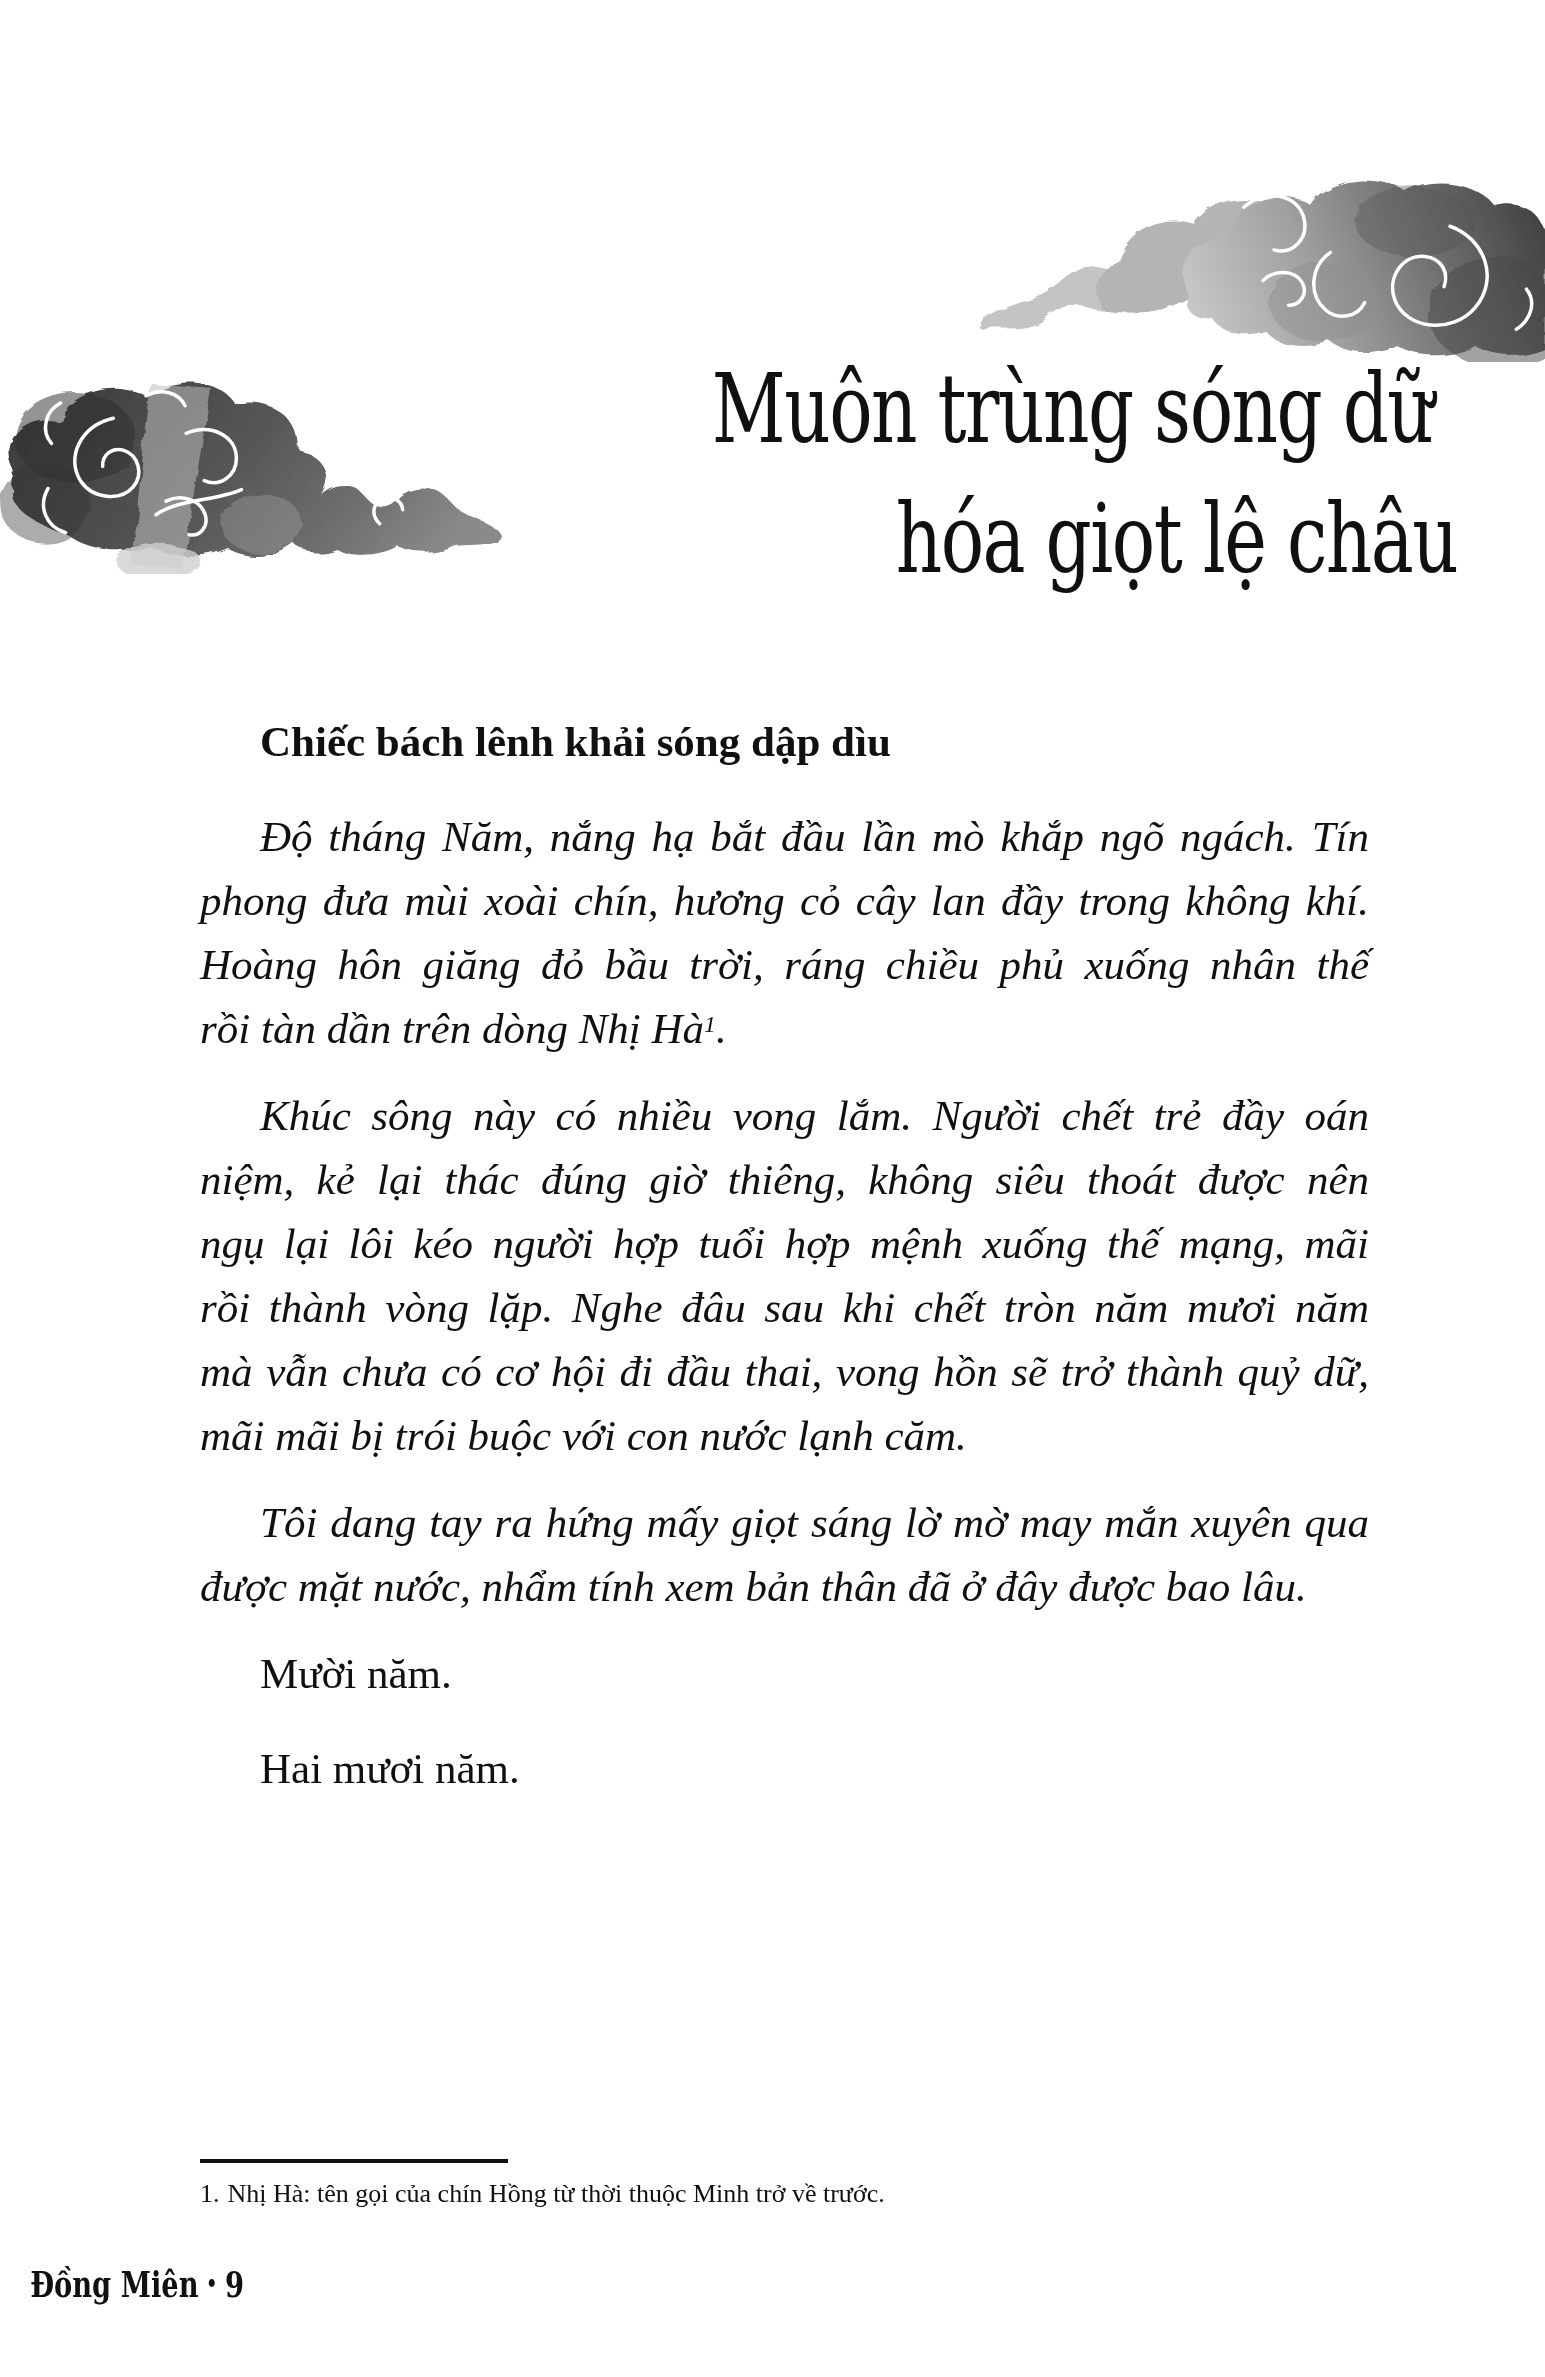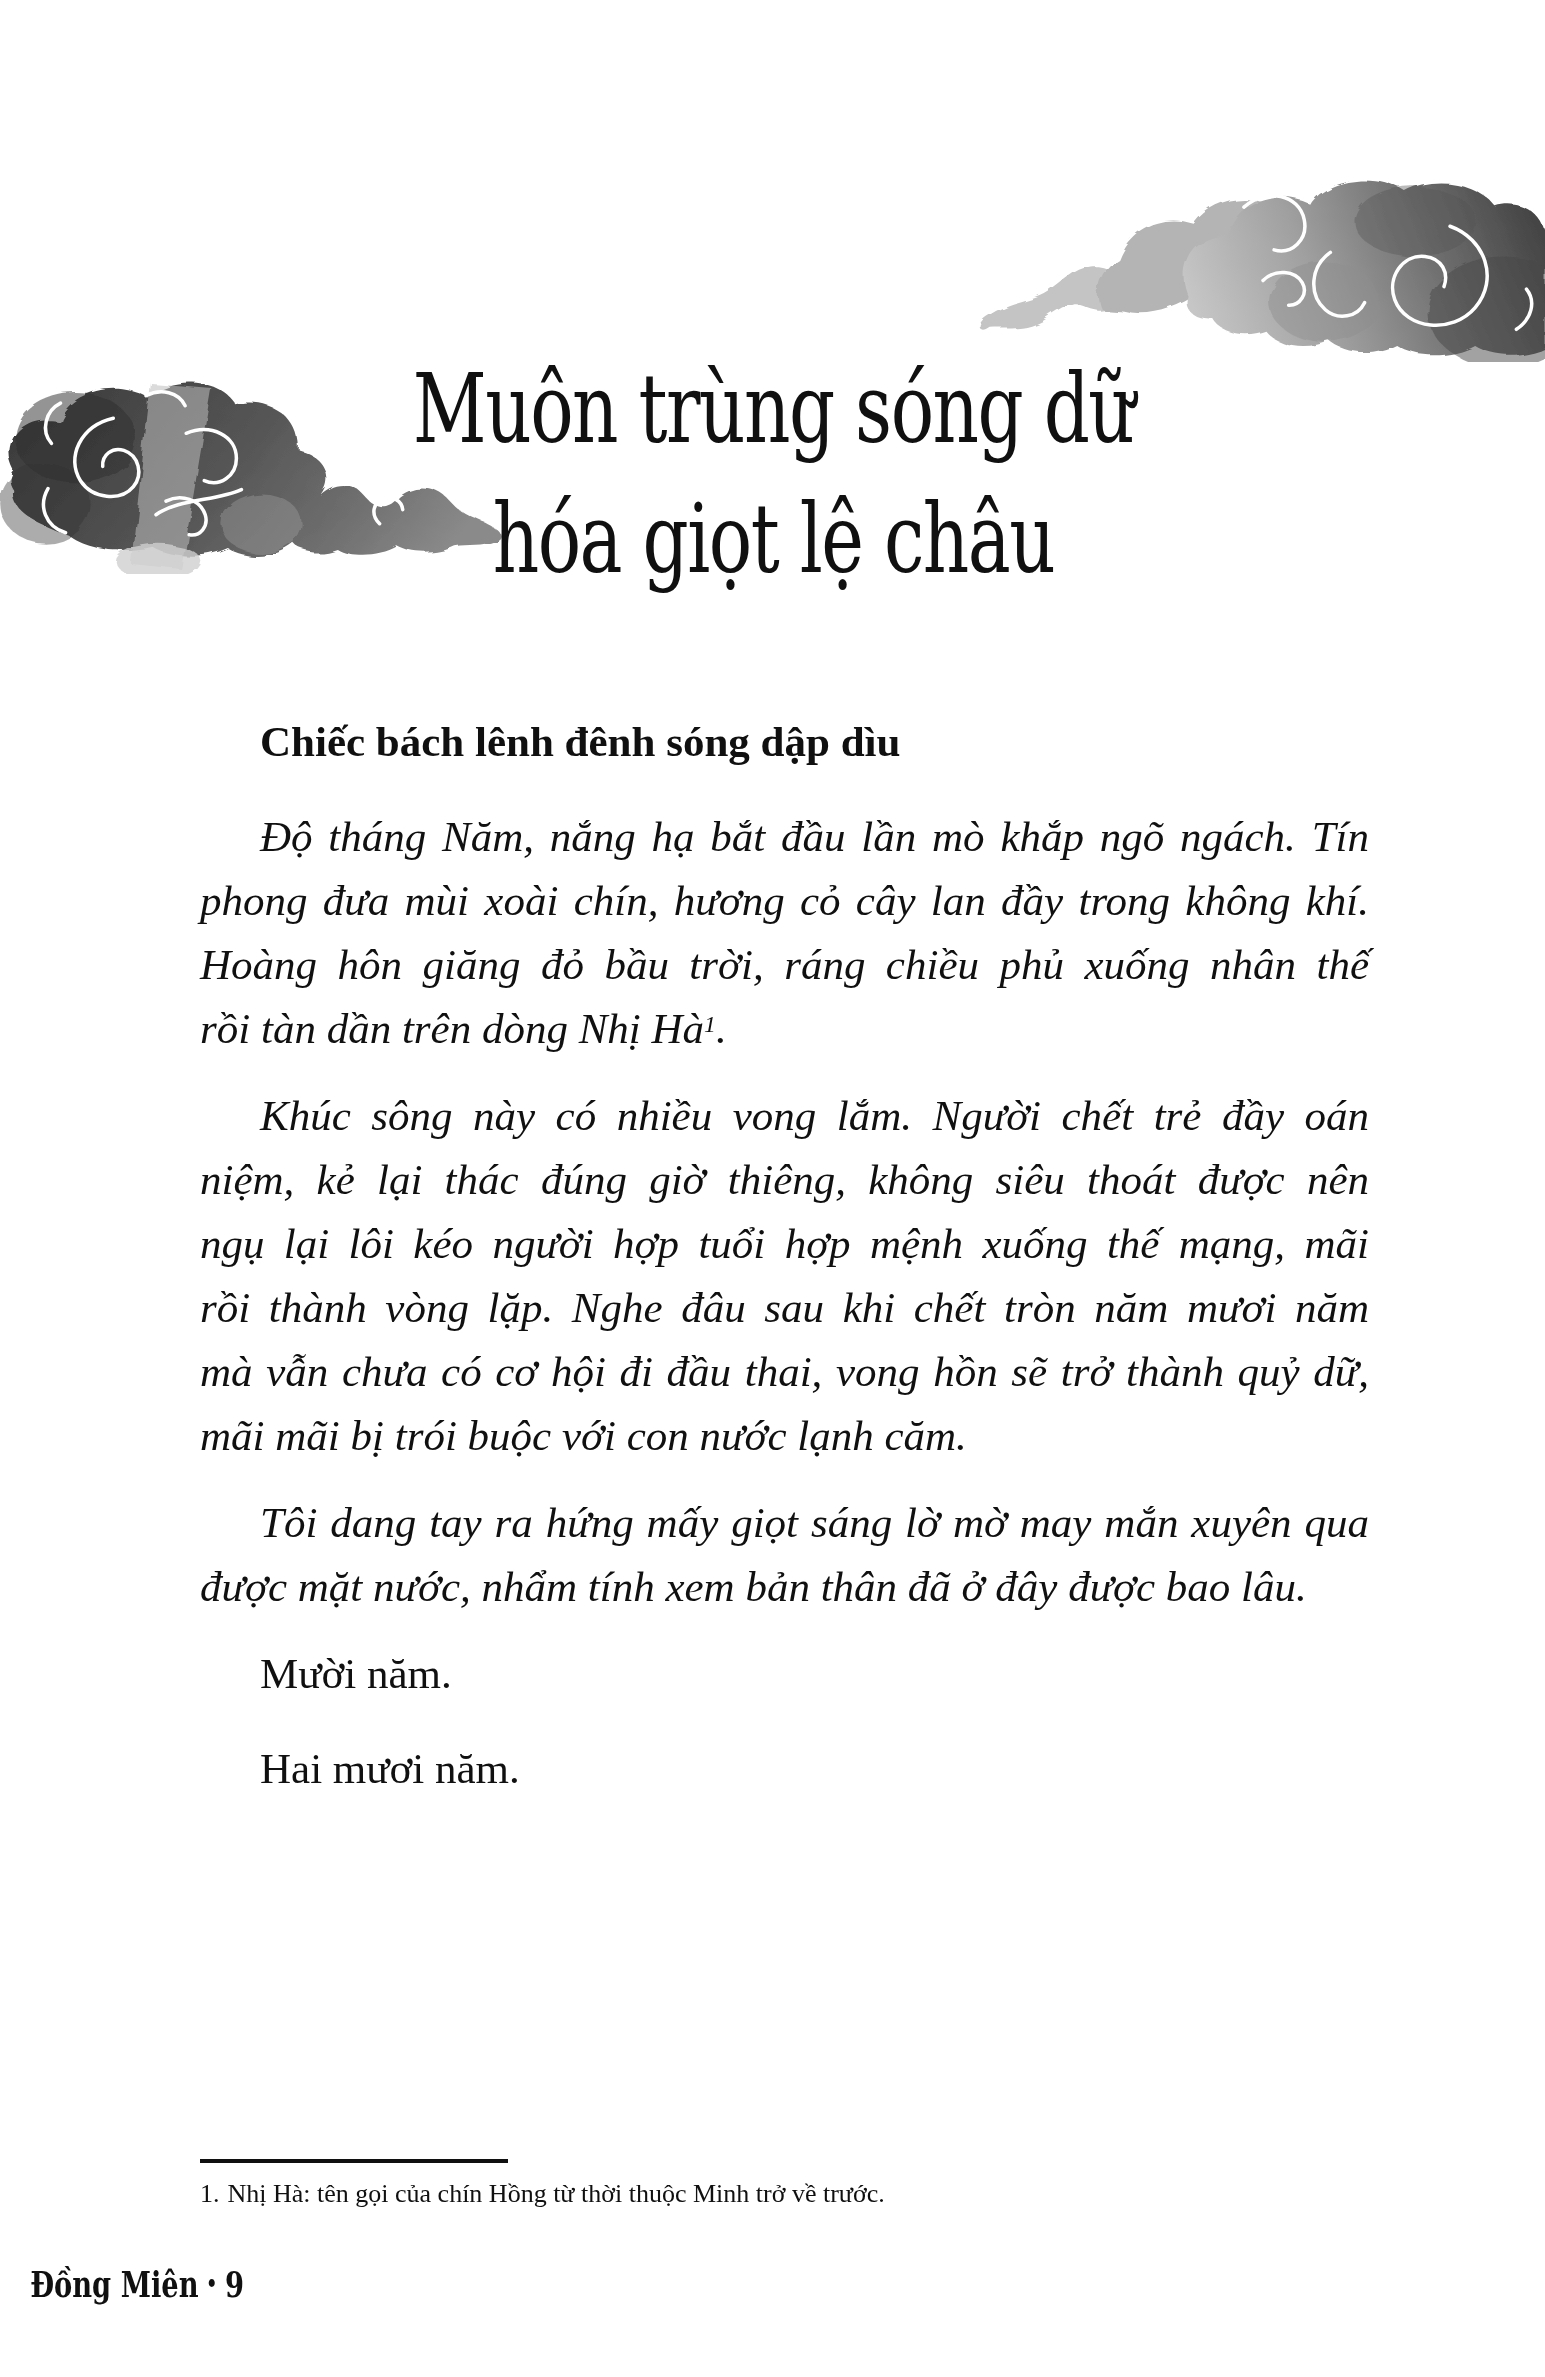--- a/index.html
+++ b/index.html
@@ -9,21 +9,21 @@
     background: #ffffff;
     color: #101010;
     font-family: "Liberation Serif", "DejaVu Serif", serif;
     overflow: hidden;
   }
   .cloud { position: absolute; z-index: 1; }
   .cloud-tr   { top: 176px; right: 0;  width: 574px; height: 186px; }
   .cloud-left { top: 373px; left: 0;   width: 513px; height: 201px; }
 
   .title { position: absolute; top: 358px; left: 0; right: 0; margin: 0; z-index: 2; font-weight: normal; }
-  .tl { text-align: center; line-height: 103px; }
+  .tl { text-align: right; line-height: 103px; }
   .tline {
     display: inline-block;
     font-family: "DejaVu Serif", "Liberation Serif", serif;
     font-size: 95px;
     letter-spacing: -2px;
     transform: scaleX(0.76);
     transform-origin: center;
     white-space: nowrap;
   }
 
@@ -123,21 +123,21 @@
     <path d="M95,230 C75,265 90,305 130,318"></path>
     <path d="M310,282 C355,250 430,255 480,232"></path>
     <path d="M330,255 C360,240 398,252 408,282 C415,305 398,326 376,322"></path>
     <path d="M755,300 C737,282 741,258 763,250 C781,244 799,254 801,272"></path>
   </g>
 </svg>
 
 <main class="content">
 
 
-  <h2 class="heading">Chiếc bách lênh đênh sóng dập dìu</h2>
+  <h2 class="heading">Chiếc bách lênh khải sóng dập dìu</h2>
 
   <div class="para">
     <div class="jline indent">Độ tháng Năm, nắng hạ bắt đầu lần mò khắp ngõ ngách. Tín</div>
     <div class="jline">phong đưa mùi xoài chín, hương cỏ cây lan đầy trong không khí.</div>
     <div class="jline">Hoàng hôn giăng đỏ bầu trời, ráng chiều phủ xuống nhân thế</div>
     <div class="jline last"><span>rồi tàn dần trên dòng Nhị Hà</span><sup class="fnref">1</sup><span>.</span></div>
   </div>
 
   <div class="para">
     <div class="jline indent">Khúc sông này có nhiều vong lắm. Người chết trẻ đầy oán</div>

